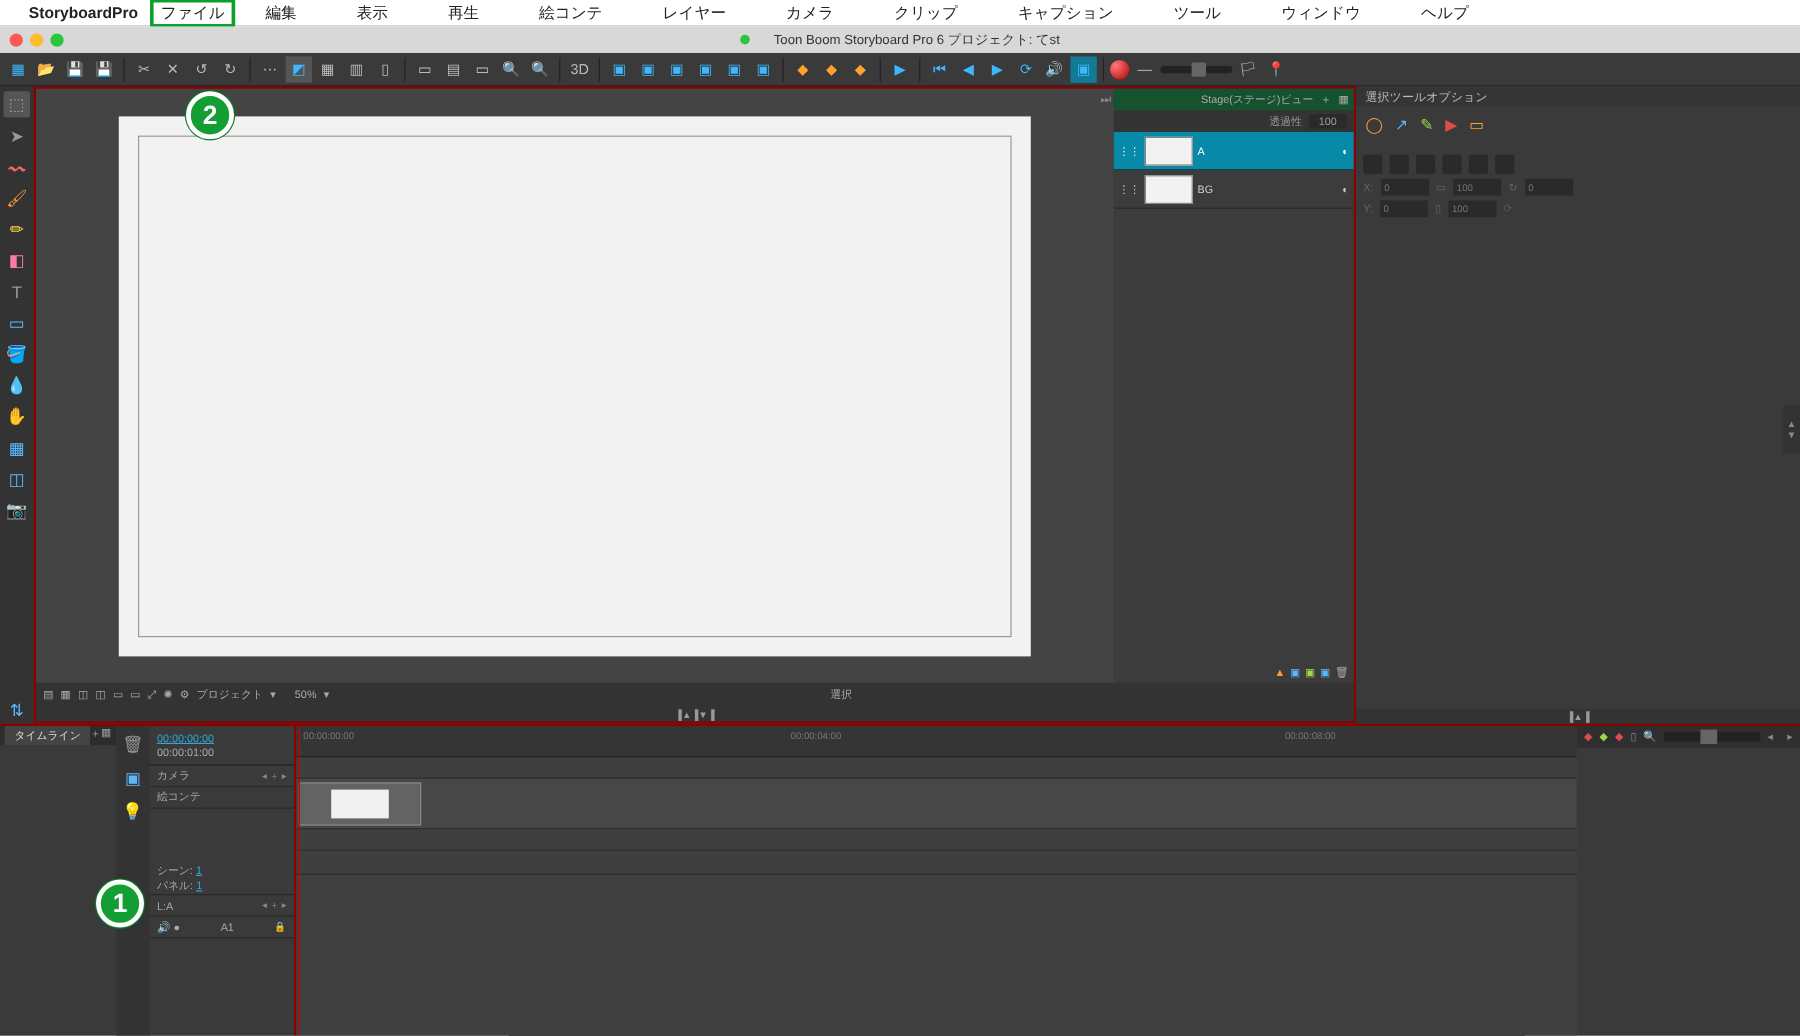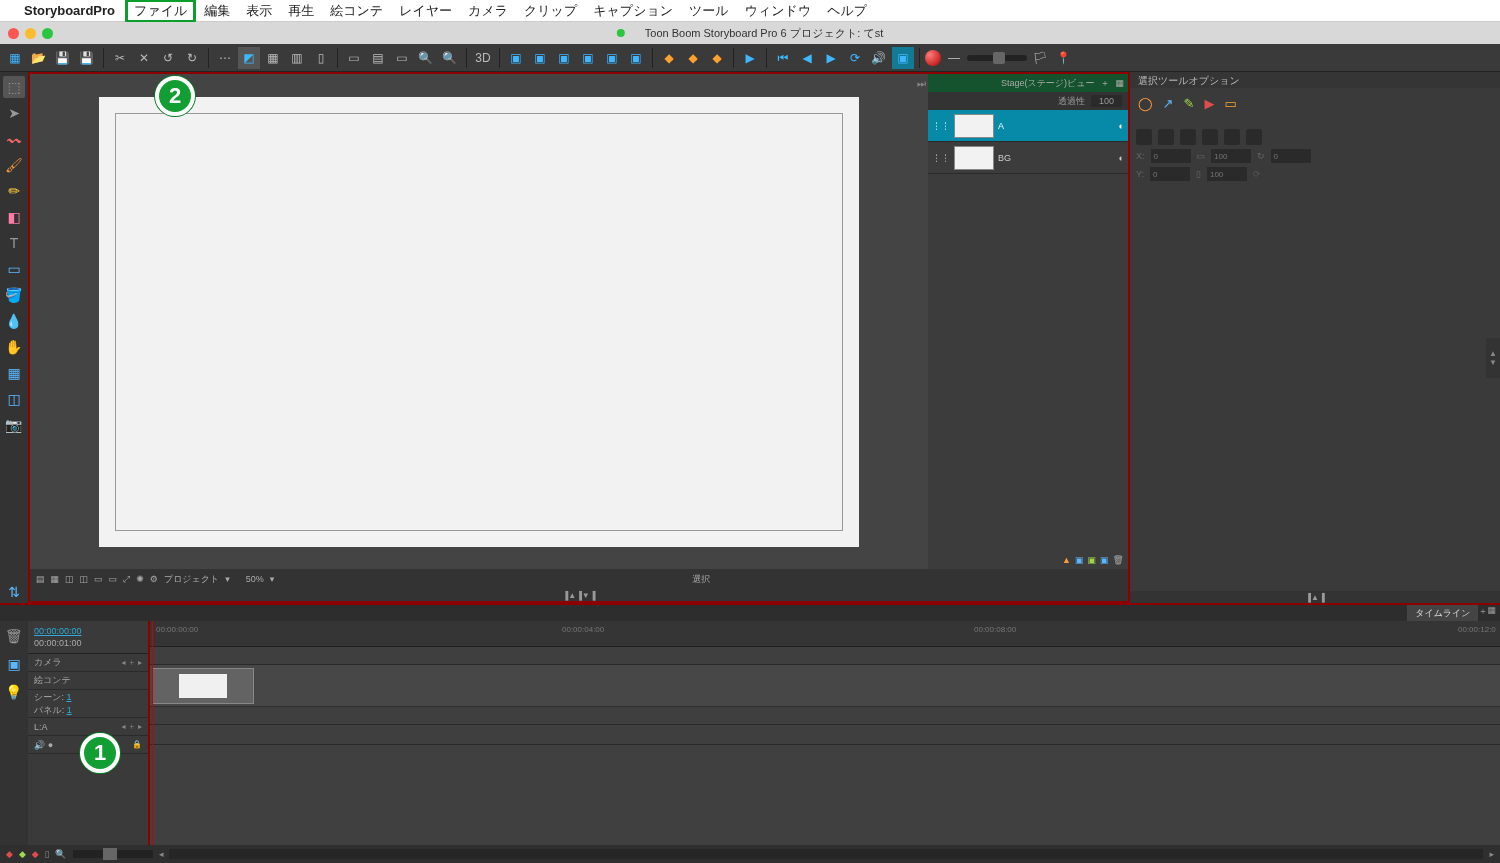--- a/index.html
+++ b/index.html
@@ -1,20 +1,20 @@
 <!DOCTYPE html>
 <html><head>
 <meta charset="utf-8">
 <style>
 * { margin:0; padding:0; box-sizing:border-box; font-family:-apple-system,"Helvetica Neue",Arial,sans-serif; }
 body { background:#fff; width:1500px; height:863px; overflow:hidden; position:relative; }
 .mac-menu { height:22px; background:#fff; display:flex; align-items:center; padding:0 4px; font-size:13px; color:#222; border-bottom:1px solid #ccc;}
 .mac-menu .apple { font-size:14px; margin:0 10px;}
 .mac-menu .app-name { font-weight:bold; margin-right:10px;}
-.mac-menu .mitem { padding:2px 8px; cursor:default;}
+.mac-menu .mitem { padding:2px 25px; cursor:default;}
 .mac-menu .highlight { border:3px solid #0b9f2c; border-radius:2px; padding:0 6px;}
 .traffic { display:flex; gap:6px; padding:4px 8px; align-items:center;}
 .traffic span { width:11px; height:11px; border-radius:50%; display:inline-block;}
 .t-red{background:#fc5753;} .t-yel{background:#fdbc2d;} .t-grn{background:#2ac63f;}
 .titlebar { height:22px; background:#d8d8d8; display:flex; align-items:center; font-size:11px; color:#333; position:relative;}
 .titlebar .title-center{ position:absolute; left:50%; transform:translateX(-50%); display:flex; align-items:center; gap:20px;}
 .titlebar .dot-green{ width:8px; height:8px; background:#2ac63f; border-radius:50%;}
 .app { background:#393939; height:819px; display:flex; flex-direction:column;}
 .main-toolbar { height:28px; background:#3a3a3a; border-bottom:1px solid #222; display:flex; align-items:center; padding:0 4px; gap:2px;}
 .tbtn { width:22px; height:22px; display:flex; align-items:center; justify-content:center; color:#bbb; font-size:12px;}
@@ -46,21 +46,21 @@
 .panel-section-header{ height:16px; background:#353535; font-size:10px; color:#bbb; padding:2px 8px;}
 .opt-icons{ padding:8px; display:flex; gap:10px; font-size:13px;}
 .opt-icons span{ color:#ff9b3b;}
 .opt-icons .c2{color:#5bb8ff;} .opt-icons .c3{color:#a0d64a;} .opt-icons .c4{color:#e04c4c;} .opt-icons .c5{color:#ffa12f;}
 .ops-area{ padding:6px; font-size:9px; color:#666;}
 .ops-row{ display:flex; gap:6px; align-items:center; margin:4px 0;}
 .ops-row .icn{ width:16px; height:16px; background:#2a2a2a; border-radius:2px;}
 .ops-row .fld{ width:40px; height:14px; background:#2a2a2a; font-size:8px; color:#777; display:flex; align-items:center; padding:0 3px;}
 .collapse-bar{ position:absolute; right:0; top:50%; width:14px; height:40px; background:#333; color:#888; font-size:8px; display:flex; flex-direction:column; align-items:center; justify-content:center;}
 .divider-arrows{ height:12px; background:#333; display:flex; justify-content:center; align-items:center; font-size:8px; color:#999;}
-.timeline-area{ height:260px; background:#3a3a3a; display:flex; flex-direction:column; border-top:2px solid #8c0000;}
+.timeline-area{ height:260px; background:#3a3a3a; display:flex; flex-direction:row; border-top:2px solid #8c0000;}
 .tl-tabs{ height:16px; display:flex; justify-content:flex-end; font-size:9px; color:#999; padding:0 4px; background:#2d2d2d;}
 .tl-body{ flex:1; display:flex; min-height:0;}
 .tl-left{ width:150px; background:#3a3a3a; border-right:2px solid #8c0000; display:flex;}
 .tl-left-tools{ width:28px; display:flex; flex-direction:column; align-items:center; padding-top:4px; gap:6px; background:#333;}
 .tl-left-main{ flex:1; display:flex; flex-direction:column; font-size:9px; color:#aaa;}
 .tl-time-box{ padding:4px 6px; border-bottom:1px solid #222; line-height:12px;}
 .tl-time-box .tc1{ color:#2fa8d8; text-decoration:underline;}
 .tl-row{ height:18px; border-bottom:1px solid #2a2a2a; padding:2px 6px; display:flex; align-items:center; justify-content:space-between;}
 .tl-row .small{font-size:8px; color:#888;}
 .tl-tracks{ flex:1; background:#404040; position:relative; overflow:hidden;}
@@ -309,21 +309,21 @@
             <div class="tc1">00:00:00:00</div>
             <div>00:00:01:00</div>
           </div>
           <div class="tl-row">
             <span>カメラ</span>
             <span class="small">◂ ＋ ▸</span>
           </div>
           <div class="tl-row">
             <span>絵コンテ</span>
           </div>
-          <div class="tl-row" style="height:28px;">
+          <div class="tl-row" style="height:28px;margin-top:44px;">
             <div>
               <div><span>シーン:</span> <span style="color:#2fa8d8;text-decoration:underline;">1</span></div>
               <div><span>パネル:</span> <span style="color:#2fa8d8;text-decoration:underline;">1</span></div>
             </div>
           </div>
           <div class="tl-row">
             <span>L:A</span>
             <span class="small">◂ ＋ ▸</span>
           </div>
           <div class="tl-row">

